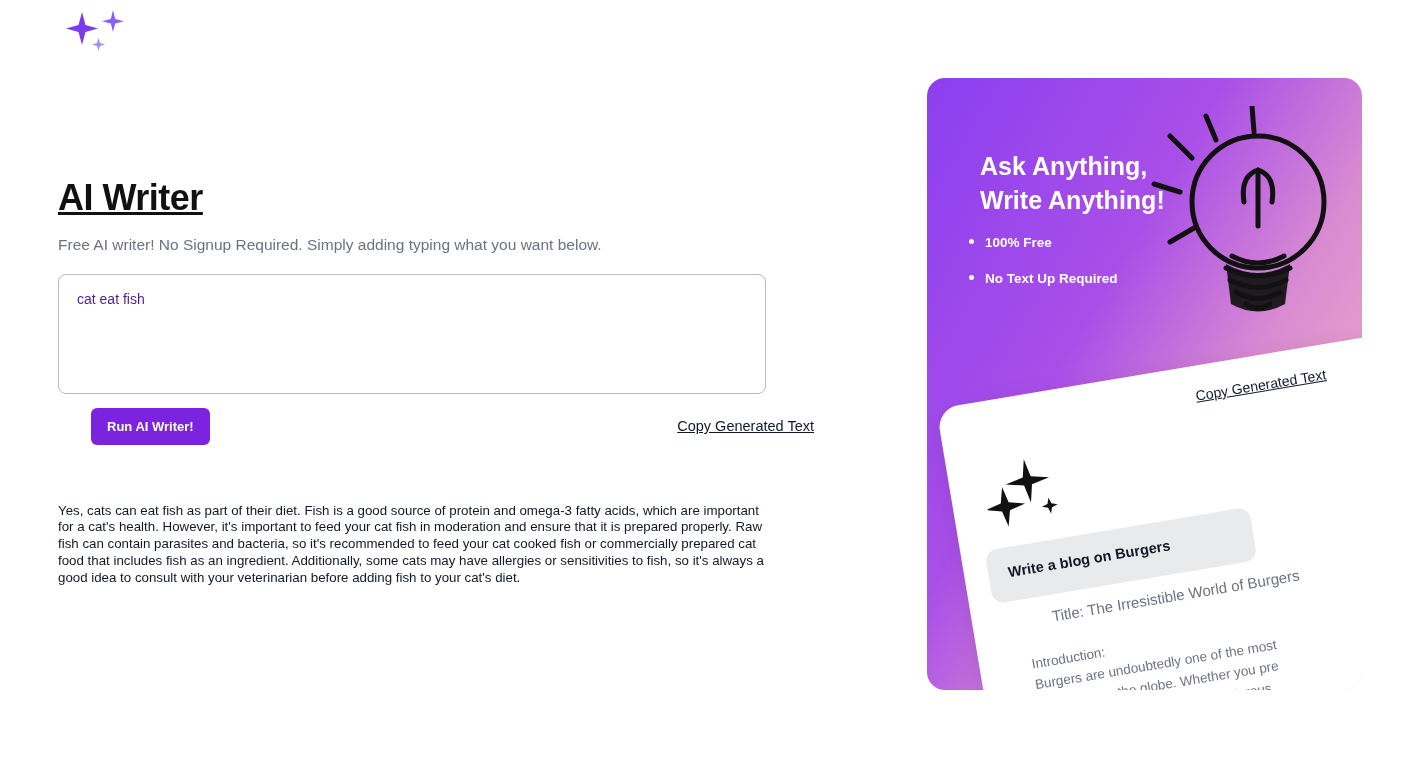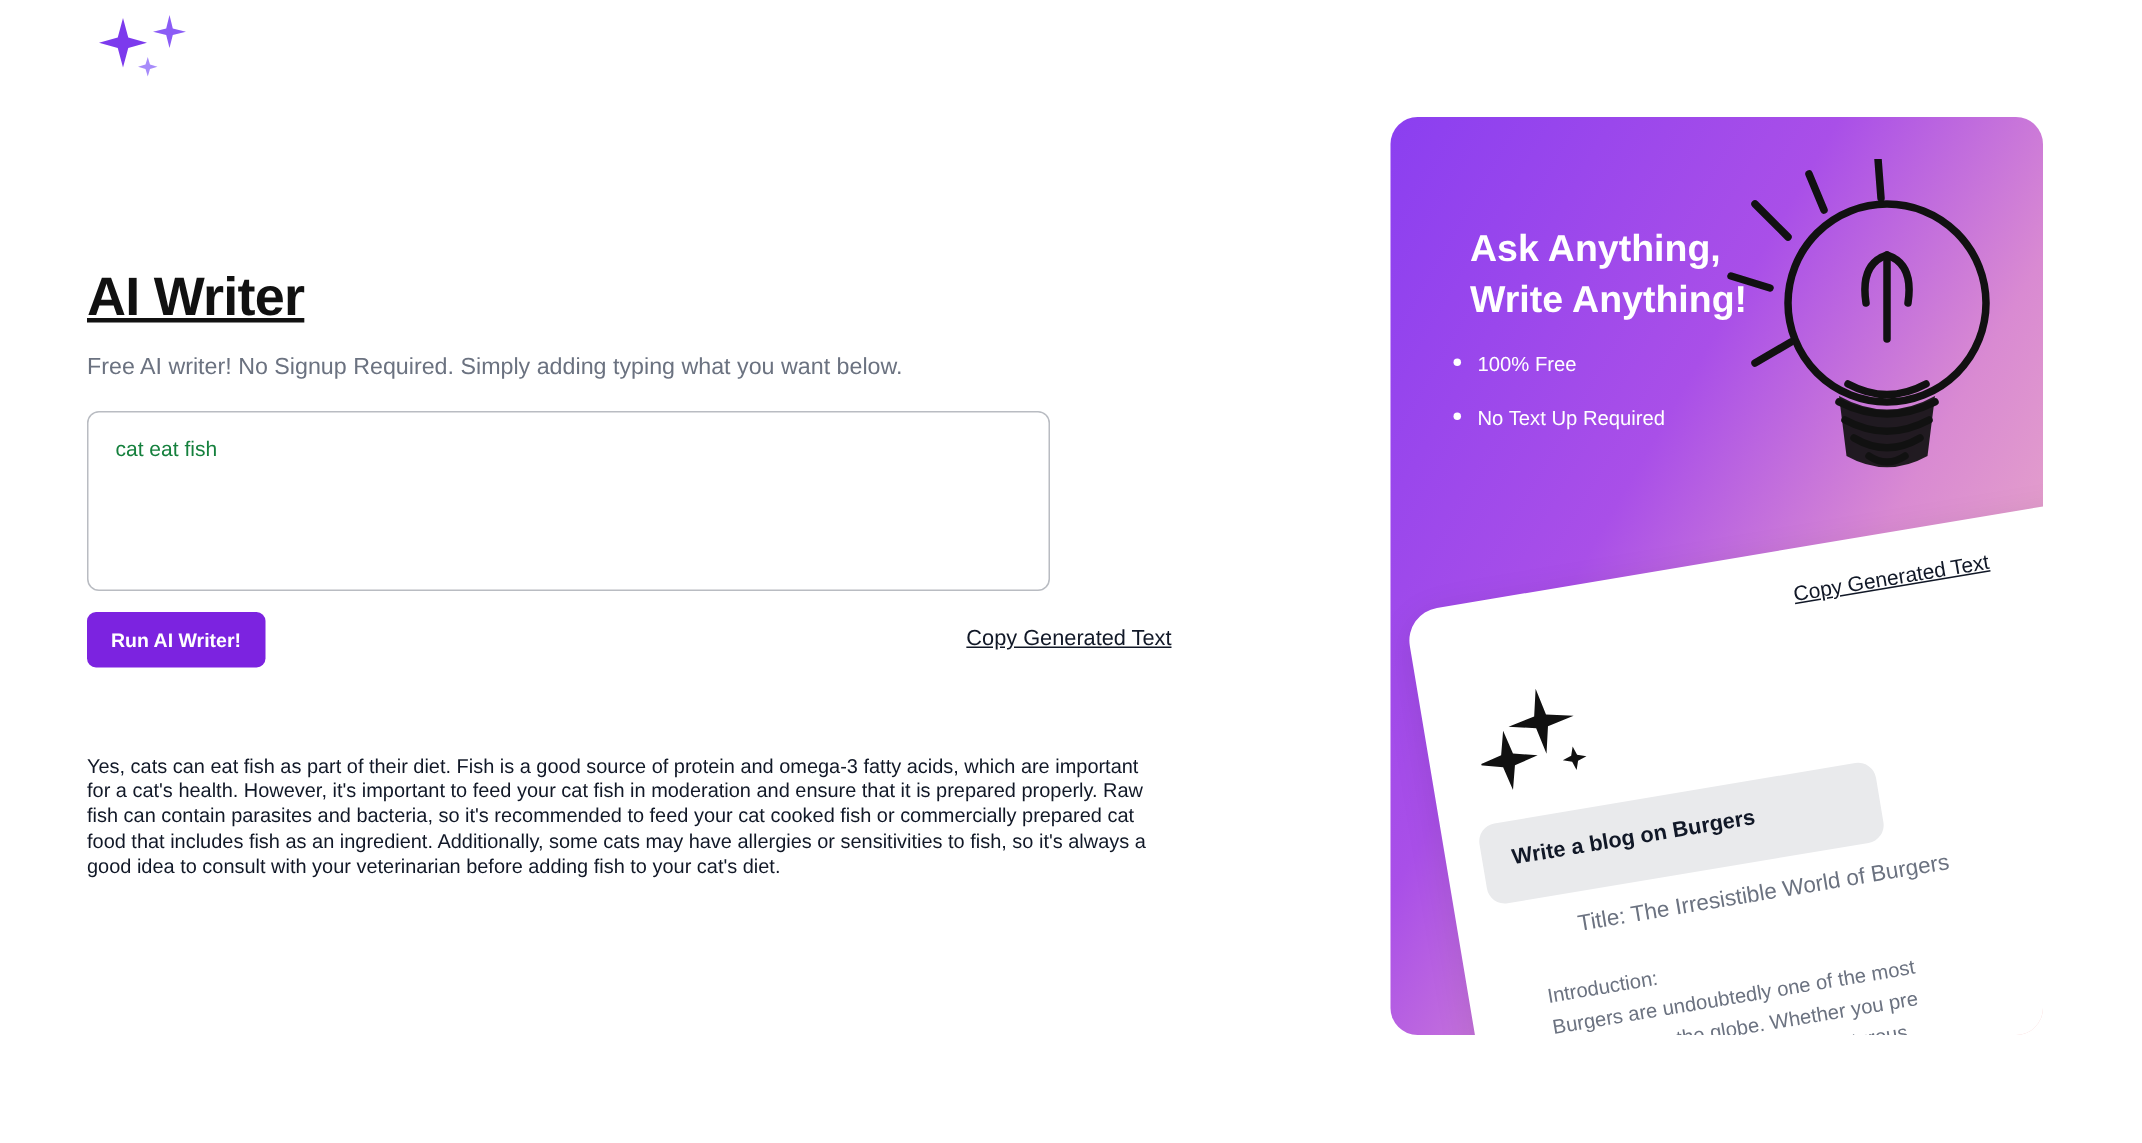--- a/index.html
+++ b/index.html
@@ -43,39 +43,40 @@
     margin: 0 0 18px 0;
     line-height: 1.1;
     text-decoration: underline;
   }
   .subtitle {
     font-size: 15.5px;
     color: #6b7280;
     margin: 0 0 20px 0;
   }
   .textarea-box {
-    width: 642px;
+    width: 708px;
     height: 120px;
     border: 1px solid #b9bcc2;
     border-radius: 8px;
     padding: 16px 18px;
     font-size: 14px;
-    color: #15803d;
+    color: #4c1d95;
     resize: none;
     outline: none;
     font-family: "Liberation Sans", sans-serif;
     background: #fff;
     display: block;
   }
   .controls {
     width: 723px;
     margin-top: 14px;
     display: flex;
     align-items: center;
     justify-content: space-between;
+    margin-left: 33px;
   }
   .run-btn {
     background: #7c23e0;
     color: #ffffff;
     border: none;
     border-radius: 6px;
     font-size: 13px;
     font-weight: bold;
     padding: 11px 16px;
     cursor: pointer;
@@ -130,20 +131,21 @@
     list-style: none;
   }
   .promo li {
     color: #ffffff;
     font-size: 13.5px;
     line-height: 1.45;
     margin-bottom: 16px;
     position: relative;
     padding-left: 16px;
     white-space: pre-line;
+    font-weight: bold;
   }
   .promo li::before {
     content: "";
     position: absolute;
     left: 0; top: 6px;
     width: 5px; height: 5px;
     border-radius: 50%;
     background: #fff;
   }
 

